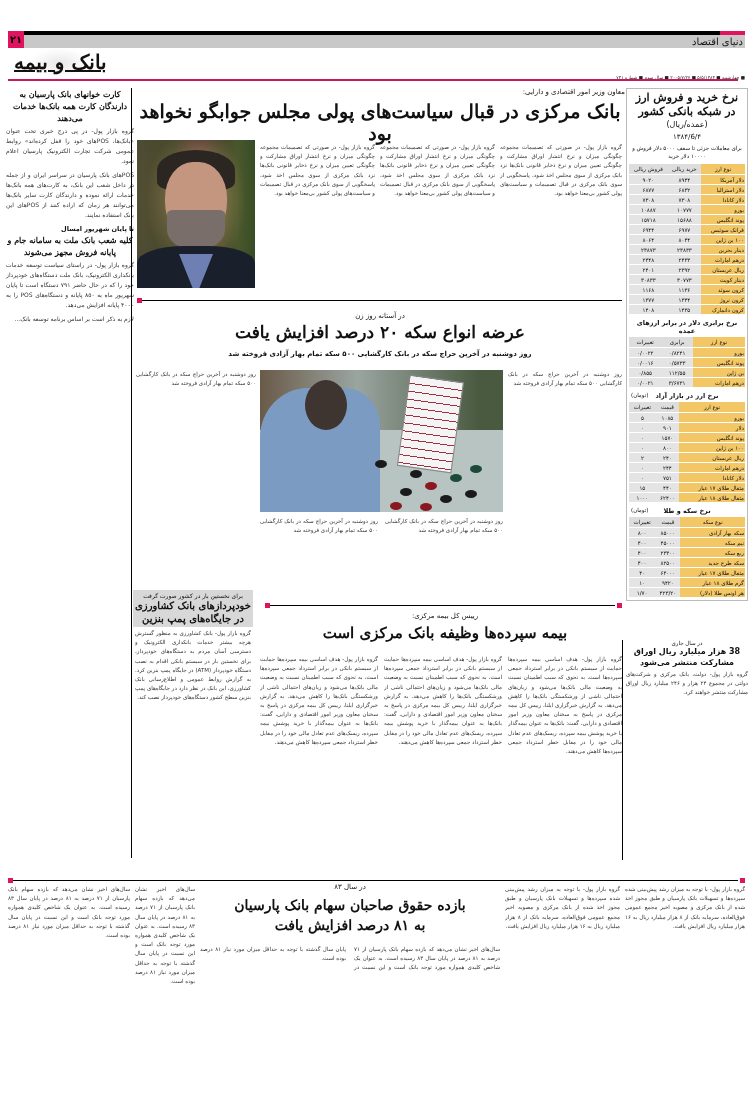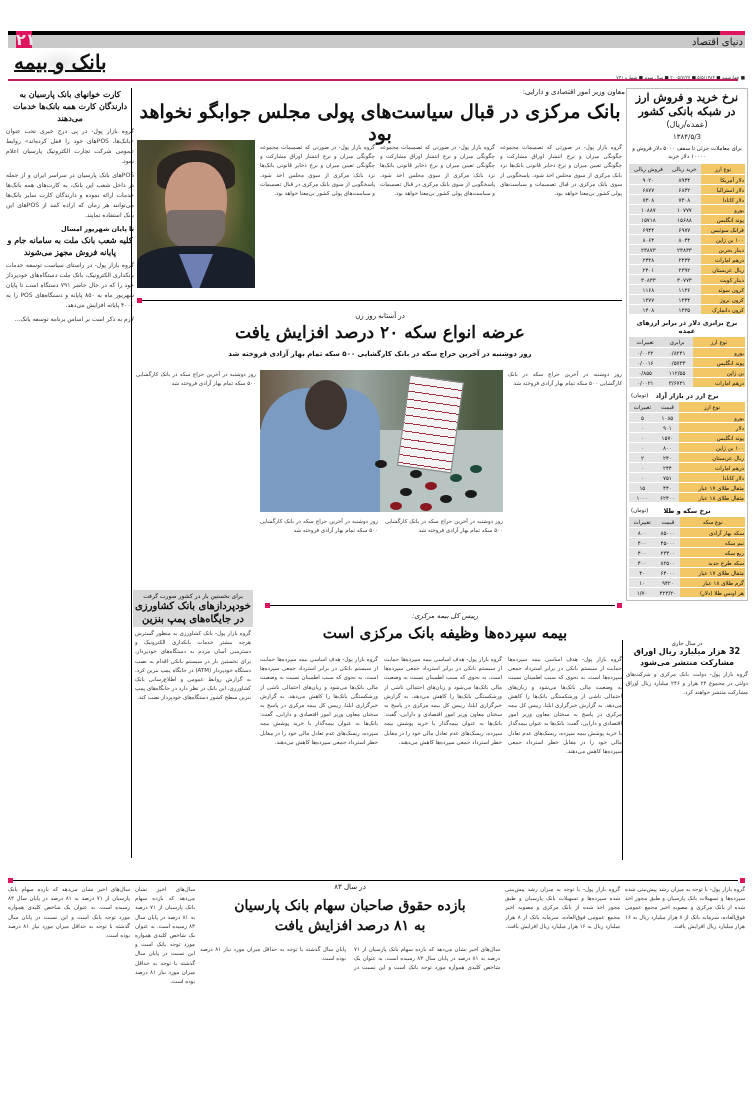--- a/index.html
+++ b/index.html
@@ -1,20 +1,20 @@
 <!DOCTYPE html>
 <html><head>
 <meta charset="utf-8">
 <style>
   * { box-sizing: border-box; margin: 0; padding: 0; }
   html, body { width: 753px; height: 1100px; background: #fff; overflow: hidden; }
   body { font-family: "DejaVu Sans", sans-serif; color: #111; position: relative; direction: rtl; }
 
   .topbar { position: absolute; top: 31px; left: 8px; width: 737px; height: 17px; background: #c8c8c8; border-top: 4px solid #000; }
-  .pagenum { position: absolute; top: 31px; left: 8px; width: 16px; height: 17px; background: #e0135e; color: #e5e5e5; font-size: 16px; font-weight: bold; text-align: center; line-height: 17px; direction: ltr; margin-left: 8px; }
+  .pagenum { position: absolute; top: 31px; left: 8px; width: 16px; height: 17px; background: #e0135e; color: #000000; font-size: 10px; font-weight: bold; text-align: center; line-height: 17px; direction: ltr; }
   .brand { position: absolute; top: 31px; right: 8px; width: 25px; height: 4px; background: #e0135e; }
   .brand-text { position: absolute; top: 36px; right: 10px; font-size: 10px; font-family: "DejaVu Serif", serif; }
   .section-title { position: absolute; top: 50px; left: 14px; font-size: 20px; font-weight: bold; font-family: "DejaVu Serif", serif; text-decoration: underline; }
   .section-bg { position: absolute; top: 48px; left: 30px; width: 60px; height: 30px; background: radial-gradient(ellipse at center, #e8e8e8 0%, #fff 70%); }
   .dateline { position: absolute; top: 75px; right: 8px; font-size: 4.5px; color: #222; }
   .pinkline { position: absolute; top: 79px; left: 8px; width: 730px; height: 2px; background: #c8185e; }
 
   .col-left { position: absolute; top: 88px; left: 6px; width: 128px; height: 770px; font-size: 6px; line-height: 10px; text-align: justify; }
   .col-left h3 { font-size: 8px; font-family: "DejaVu Serif", serif; text-align: center; line-height: 12px; margin-bottom: 2px; }
   .col-left h4 { font-size: 6.5px; text-align: right; line-height: 10px; }
@@ -46,21 +46,21 @@
   .photo-coins .head { position: absolute; top: 10px; left: 45px; width: 42px; height: 50px; border-radius: 50%; background: #3e3430; }
   .photo-coins .coin { position: absolute; width: 12px; height: 8px; border-radius: 50%; background: #1a1a1a; }
   .photo-coins .coin.r { background: #8a1820; }
   .photo-coins .coin.g { background: #1d4a38; }
 
   .sidebar-box { position: absolute; top: 590px; left: 133px; width: 120px; height: 270px; background: #fff; }
   .sidebar-box .hd { background: #d8d8d8; padding: 2px; text-align: center; }
   .sidebar-box .kicker { font-size: 6px; }
   .sidebar-box .headline { font-size: 10px; font-weight: bold; line-height: 13px; font-family: "DejaVu Serif", serif; }
 
-  .art3-kicker { position: absolute; top: 612px; left: 260px; width: 370px; text-align: center; font-size: 7px; font-style: italic; }
+  .art3-kicker { position: absolute; top: 612px; left: 260px; width: 370px; text-align: center; font-size: 7px; }
   .art3-headline { position: absolute; top: 624px; left: 260px; width: 370px; text-align: center; font-size: 15px; font-weight: bold; font-family: "DejaVu Serif", serif; }
 
   .right-col { position: absolute; top: 88px; left: 626px; width: 122px; border: 1px solid #bbb; padding: 2px; }
   .rc-title { text-align: center; font-size: 11px; font-weight: bold; line-height: 14px; font-family: "DejaVu Serif", serif; }
   .rc-sub { text-align: center; font-size: 8px; line-height: 11px; }
   .rc-date { text-align: center; font-size: 7px; margin: 3px 0; direction: ltr; }
   .rc-note { text-align: center; font-size: 5.5px; line-height: 8px; margin-bottom: 3px; }
   table.fx { width: 100%; border-collapse: separate; border-spacing: 0 1.5px; font-size: 5.5px; }
   table.fx th { background: #f3c766; font-weight: normal; padding: 1px; height: 10px; text-align: center; }
   table.fx th.sub { background: #ddd; }
@@ -154,21 +154,21 @@
 
 <div class="art3-kicker">رییس کل بیمه مرکزی:</div>
 <div class="art3-headline">بیمه سپرده‌ها وظیفه بانک مرکزی است</div>
 <div class="body-text" style="top:655px;left:508px;width:114px;height:205px;">گروه بازار پول- هدف اساسی بیمه سپرده‌ها حمایت از سیستم بانکی در برابر استرداد جمعی سپرده‌ها است، به نحوی که سبب اطمینان نسبت به وضعیت مالی بانک‌ها می‌شود و زیان‌های احتمالی ناشی از ورشکستگی بانک‌ها را کاهش می‌دهد. به گزارش خبرگزاری ایلنا، رییس کل بیمه مرکزی در پاسخ به سخنان معاون وزیر امور اقتصادی و دارایی، گفت: بانک‌ها به عنوان بیمه‌گذار با خرید پوشش بیمه سپرده، ریسک‌های عدم تعادل مالی خود را در مقابل خطر استرداد جمعی سپرده‌ها کاهش می‌دهند.</div>
 <div class="body-text" style="top:655px;left:384px;width:118px;height:205px;">گروه بازار پول- هدف اساسی بیمه سپرده‌ها حمایت از سیستم بانکی در برابر استرداد جمعی سپرده‌ها است، به نحوی که سبب اطمینان نسبت به وضعیت مالی بانک‌ها می‌شود و زیان‌های احتمالی ناشی از ورشکستگی بانک‌ها را کاهش می‌دهد. به گزارش خبرگزاری ایلنا، رییس کل بیمه مرکزی در پاسخ به سخنان معاون وزیر امور اقتصادی و دارایی، گفت: بانک‌ها به عنوان بیمه‌گذار با خرید پوشش بیمه سپرده، ریسک‌های عدم تعادل مالی خود را در مقابل خطر استرداد جمعی سپرده‌ها کاهش می‌دهند.</div>
 <div class="body-text" style="top:655px;left:260px;width:118px;height:205px;">گروه بازار پول- هدف اساسی بیمه سپرده‌ها حمایت از سیستم بانکی در برابر استرداد جمعی سپرده‌ها است، به نحوی که سبب اطمینان نسبت به وضعیت مالی بانک‌ها می‌شود و زیان‌های احتمالی ناشی از ورشکستگی بانک‌ها را کاهش می‌دهد. به گزارش خبرگزاری ایلنا، رییس کل بیمه مرکزی در پاسخ به سخنان معاون وزیر امور اقتصادی و دارایی، گفت: بانک‌ها به عنوان بیمه‌گذار با خرید پوشش بیمه سپرده، ریسک‌های عدم تعادل مالی خود را در مقابل خطر استرداد جمعی سپرده‌ها کاهش می‌دهند.</div>
 
 <div class="right-col">
   <div class="rc-title">نرخ خرید و فروش ارز در شبکه بانکی کشور</div>
   <div class="rc-sub">(عمده/ریال)</div>
-  <div class="rc-date">۱۳۸۴/۵/3</div>
+  <div class="rc-date">۱۳۸۴/6/۴</div>
   <div class="rc-note">برای معاملات جزئی تا سقف ۵۰۰۰ دلار فروش و ۱۰۰۰۰ دلار خرید</div>
   <table class="fx">
     <tbody>
         <tr>
       <th>نوع ارز</th>
       <th class="sub">خرید ریالی</th>
       <th class="sub">فروش ریالی</th>
     </tr>
     </tbody>
       <tbody id="fx-body">
@@ -380,21 +380,21 @@
           <td class="name">هر اونس طلا (دلار)</td>
           <td>۴۲۳/۲۰</td>
           <td>۱/۷۰</td>
         </tr>
       </tbody>
   </table>
 </div>
 
 <div class="rc-bottom">
   <div class="kicker">در سال جاری</div>
-  <div class="headline">32 هزار میلیارد ریال اوراق مشارکت منتشر می‌شود</div>
+  <div class="headline">38 هزار میلیارد ریال اوراق مشارکت منتشر می‌شود</div>
   <div class="body-text" style="position:static;height:180px;margin-top:2px;">گروه بازار پول- دولت، بانک مرکزی و شرکت‌های دولتی در مجموع ۲۴ هزار و ۲۴۶ میلیارد ریال اوراق مشارکت منتشر خواهند کرد.</div>
 </div>
 <div class="vline" style="left:622px;top:640px;height:220px;"></div>
 
 <div class="sep-dot" style="top:878px;left:8px;"></div>
 <div class="sep-line" style="top:880px;left:13px;width:725px;"></div>
 <div class="sep-dot" style="top:878px;left:740px;"></div>
 
 <div class="bot-kicker">در سال ۸۳</div>
 <div class="bot-headline">

